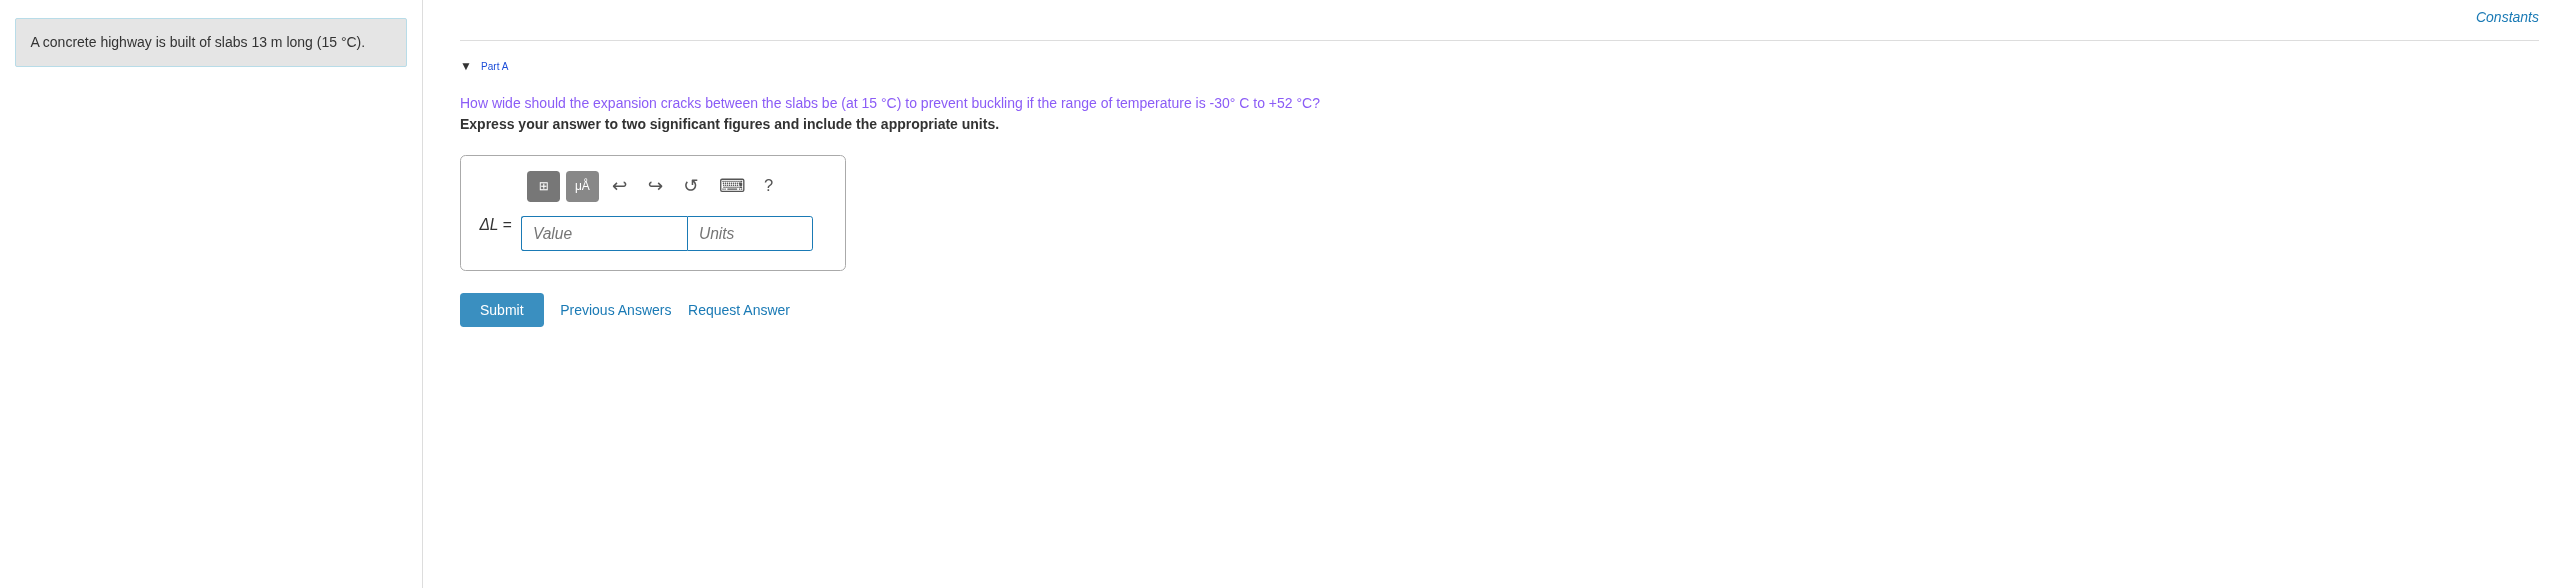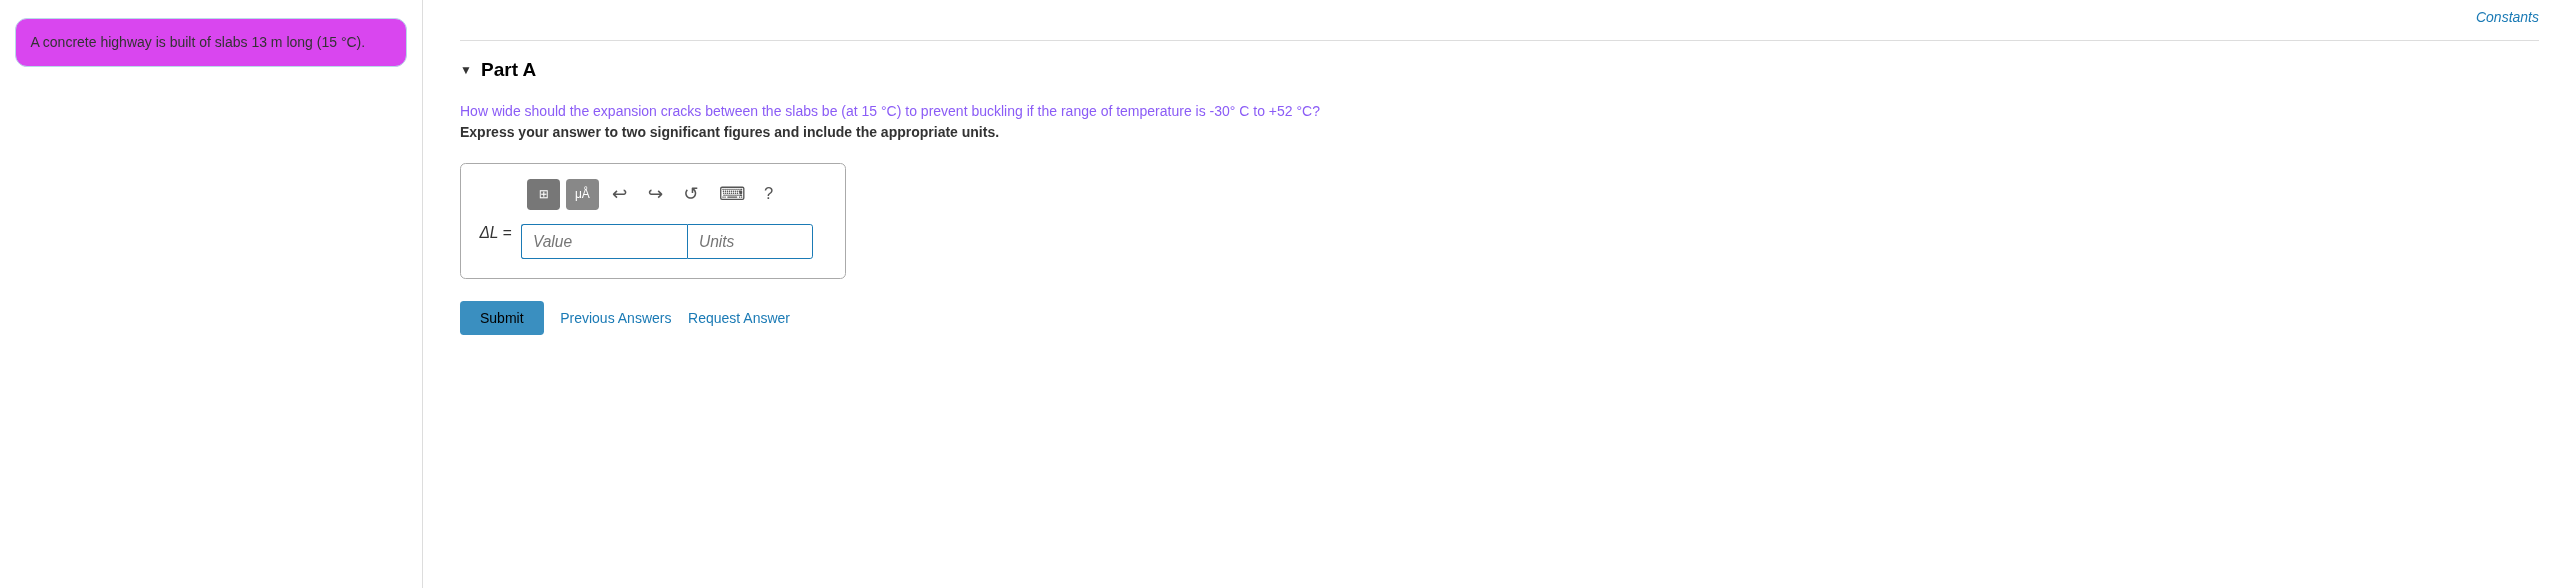--- a/index.html
+++ b/index.html
@@ -18,23 +18,23 @@
       height: 100%;
     }
     .sidebar {
       width: 423px;
       min-width: 423px;
       padding: 18.4px 14.7px;
       background: #fff;
       border-right: 0.9px solid #ddd;
     }
     .sidebar-problem {
-      background: #d946ef;
+      background: #e5e5e5;
       border: 0.9px solid #b8dce8;
-      border-radius: 12px;
+      border-radius: 2px;
       padding: 13px 14.7px;
       font-size: 14px;
       color: #333;
       line-height: 1.5;
     }
     .main-content {
       flex: 1;
       padding: 0 37px;
       overflow-y: auto;
     }
@@ -59,23 +59,23 @@
       gap: 9.2px;
       margin-bottom: 18.4px;
       padding: 0;
     }
     .part-arrow {
       font-size: 12px;
       color: #333;
       cursor: pointer;
     }
     .part-title {
-      font-weight: bold;
-      font-size: 19px;
-      color: #000000;
+      font-weight: normal;
+      font-size: 10px;
+      color: #1d4ed8;
     }
     .question-text {
       font-size: 14px;
       color: #8b5cf6;
       line-height: 1.6;
     }
     .question-emphasis {
       font-weight: bold;
       font-size: 14px;
       color: #333;
@@ -173,21 +173,21 @@
       background: #fff;
     }
     .action-row {
       display: flex;
       align-items: center;
       gap: 16.6px;
       margin-top: 3.7px;
     }
     .submit-btn {
       background: #3a8fc0;
-      color: #000000;
+      color: #ffffff;
       border: none;
       border-radius: 3.7px;
       padding: 9.2px 20px;
       font-size: 14px;
       cursor: pointer;
       font-weight: 500;
     }
     .action-link {
       color: #1a7ab5;
       text-decoration: none;

